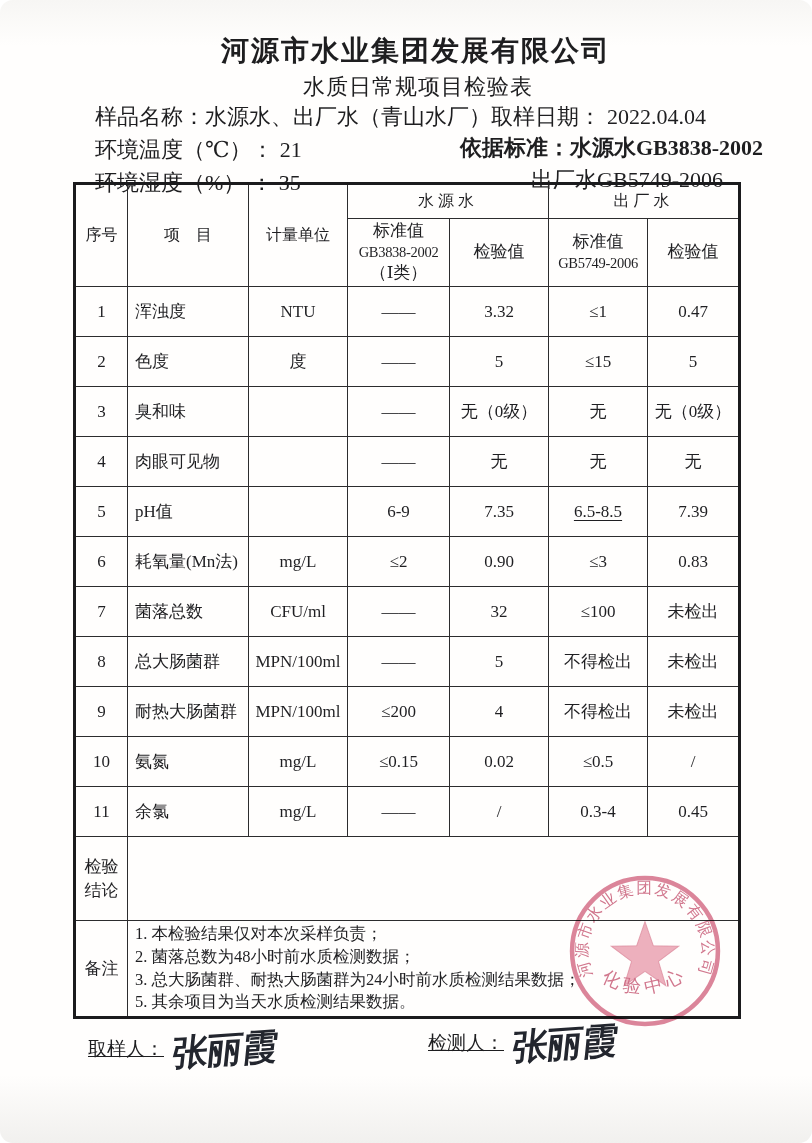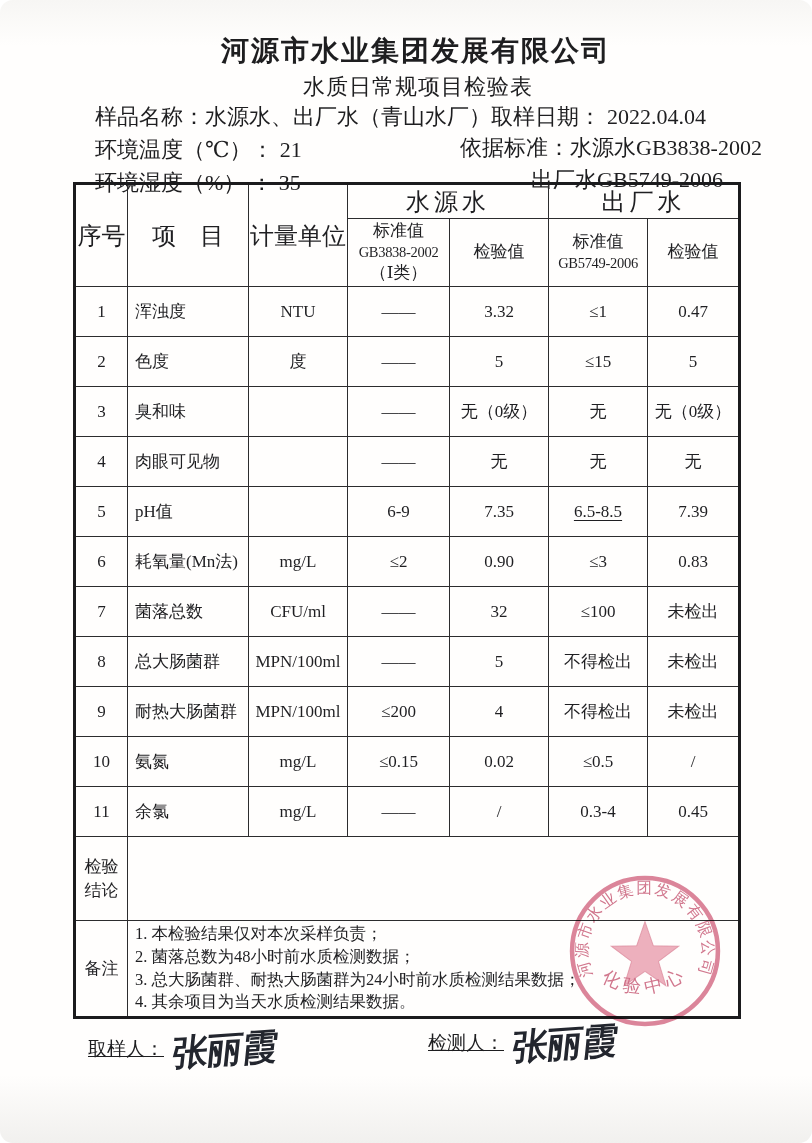--- a/index.html
+++ b/index.html
@@ -27,37 +27,37 @@
   .doc-title {
     position: absolute; top: 72px; left: 0; width: 100%;
     text-align: center; font-size: 22px; letter-spacing: 1px;
     transform: translateX(12px);
   }
   
   .info-line { position: absolute; font-size: 22px; white-space: nowrap; }
   .info-line .val { margin-left: 6px; }
   .il1 { top: 102px; left: 95px; }
   .il2-left  { top: 135px; left: 95px; }
-  .il2-right { top: 133px; left: 460px; }
+  .il2-right { top: 133px; left: 460px; font-weight: bold; }
   .il3-left  { top: 168px; left: 95px; }
   .il3-right { top: 165px; left: 520px; width: 203px; text-align: right; }
   
   table.report {
     position: absolute; left: 73px; top: 182px;
     width: 665px;
     border-collapse: collapse; table-layout: fixed;
     font-size: 17px; color: #1f1f22;
     border: 3px solid #1b1b1d;
   }
   .report td {
     border: 1.5px solid #2c2c2e;
     text-align: center; vertical-align: middle;
     padding: 0; font-weight: normal;
   }
-  tr.group-h td { height: 33px; font-size: 24px; letter-spacing: 4px; }
+  tr.group-h td { height: 33px; font-size: 16px; letter-spacing: 4px; }
   tr.sub-h td { height: 67px; line-height: 1.35; }
   .std-gb { font-size: 14.5px; letter-spacing: -0.3px; display: block; }
   .std-l { display: block; }
   tr.data-row td { height: 49px; }
   td.c-item { text-align: left; padding-left: 7px; margin-left: 17px; }
   td.u { text-decoration: underline; text-underline-offset: 3px; }
   tr.concl-row td { height: 83px; }
   tr.remarks-row td { height: 95px; }
   td.label-cell { font-size: 17px; line-height: 1.4; }
   td.remarks-val { text-align: left; vertical-align: middle; }
@@ -246,21 +246,21 @@
           <span class="std-l">结论</span>
         </td>
         <td colspan="6"></td>
       </tr>
       <tr class="remarks-row">
         <td class="label-cell">备注</td>
         <td colspan="6" class="remarks-val">
           <div class="remark-line">1. 本检验结果仅对本次采样负责；</div>
           <div class="remark-line">2. 菌落总数为48小时前水质检测数据；</div>
           <div class="remark-line">3. 总大肠菌群、耐热大肠菌群为24小时前水质检测结果数据；</div>
-          <div class="remark-line">4. 其余项目为当天水质检测结果数据。</div>
+          <div class="remark-line">5. 其余项目为当天水质检测结果数据。</div>
         </td>
       </tr>
     </tbody>
   </table>
 
   <div class="sign-block sb-sampler">
     <span class="sign-label">取样人：</span>
     <span class="signature">张丽霞</span>
   </div>
   <div class="sign-block sb-tester">

